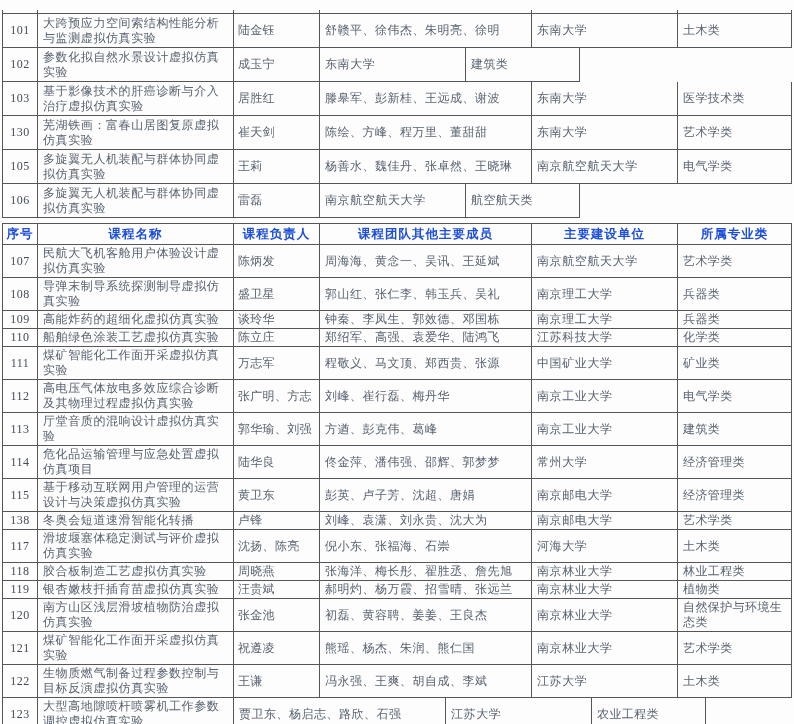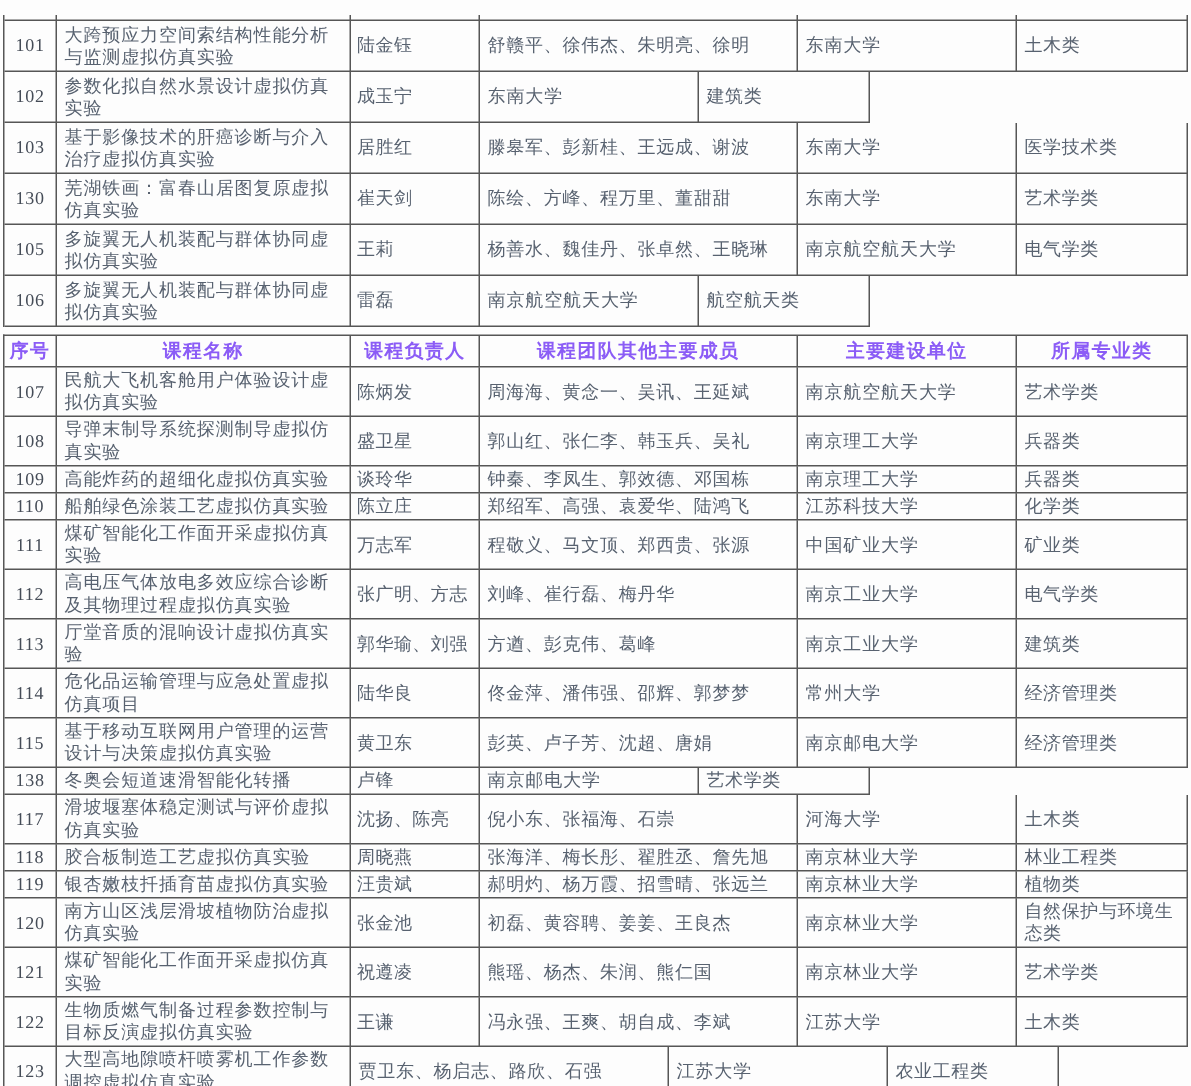--- a/index.html
+++ b/index.html
@@ -35,21 +35,21 @@
   .c-unit     { width: 146px; }
   .c-category { width: 114px; letter-spacing: 0.4px; }
 
   #upper-rows .row .cell { min-height: 34px; }
   #lower-rows .row .cell { min-height: 18px; }
 
   .header-row .cell {
     min-height: 21px;
     font-weight: bold;
     justify-content: center;
-    color: #8b5cf6;
+    color: #1d4ed8;
     letter-spacing: 1px;
     font-size: 12.5px;
     padding: 2px 1px;
     line-height: 16px;
   }
 
   .stub-row .cell { min-height: 4px; height: 4px; padding: 0; }
 
   .em-glyph {
     font-family: "Liberation Sans", "DejaVu Sans", sans-serif;
@@ -204,20 +204,21 @@
           <div class="cell c-name">基于移动互联网用户管理的运营设计与决策虚拟仿真实验</div>
           <div class="cell c-leader">黄卫东</div>
           <div class="cell c-members">彭英、卢子芳、沈超、唐娟</div>
           <div class="cell c-unit">南京邮电大学</div>
           <div class="cell c-category">经济管理类</div>
         </div>
         <div class="row">
           <div class="cell c-no">138</div>
           <div class="cell c-name">冬奥会短道速滑智能化转播</div>
           <div class="cell c-leader">卢锋</div>
+          <div class="cell c-members">刘峰、袁潇、刘永贵、沈大为</div>
           <div class="cell c-unit">南京邮电大学</div>
           <div class="cell c-category">艺术学类</div>
         </div>
         <div class="row">
           <div class="cell c-no">117</div>
           <div class="cell c-name">滑坡堰塞体稳定测试与评价虚拟仿真实验</div>
           <div class="cell c-leader">沈扬、陈亮</div>
           <div class="cell c-members">倪小东、张福海、石崇</div>
           <div class="cell c-unit">河海大学</div>
           <div class="cell c-category">土木类</div>

